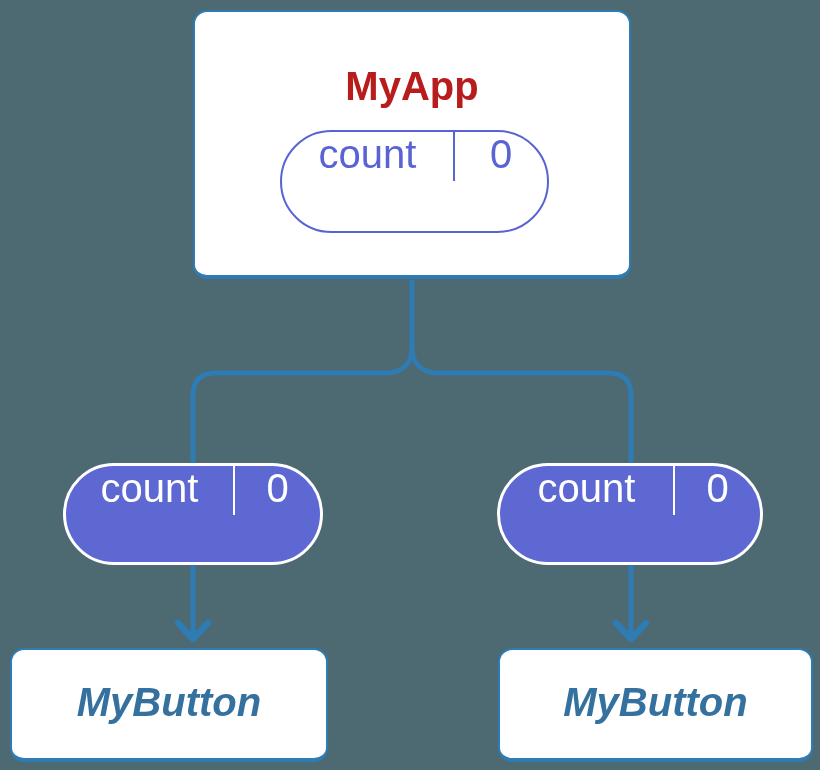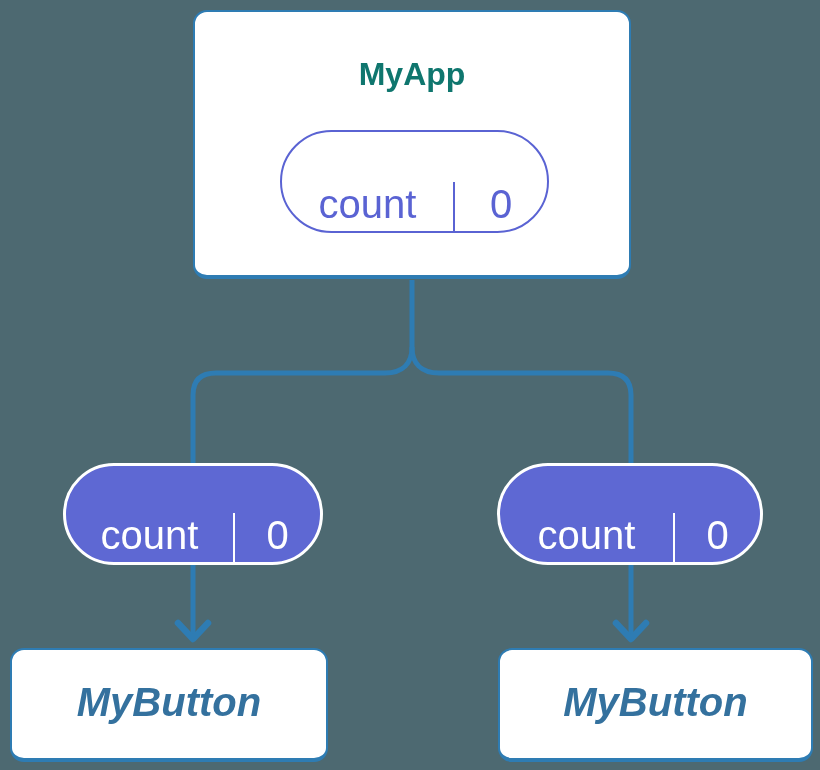--- a/index.html
+++ b/index.html
@@ -30,46 +30,46 @@
     border-bottom-width: 4px;
     border-radius: 14px;
     z-index: 2;
   }
   .card-root {
     left: 193px; top: 10px;
     width: 438px; height: 269px;
   }
   .card-title {
     position: absolute;
-    left: 0; top: 44px;
+    left: 0; top: 52px;
     width: 100%;
     text-align: center;
-    font-size: 32px;
+    font-size: 40px;
     font-weight: 700;
-    color: #0f766e;
+    color: #b91c1c;
   }
   .card-child {
     display: flex;
     align-items: center;
     justify-content: center;
     font-style: italic;
   }
   .card-child .child-title {
     font-size: 40px;
     font-weight: 700;
     color: #34719E;
     padding-bottom: 4px;
   }
   .card-child-left  { left: 10px;  top: 648px; width: 318px; height: 114px; }
   .card-child-right { left: 498px; top: 648px; width: 315px; height: 114px; }
 
   .pill {
     position: absolute;
     display: flex;
-    align-items: flex-end;
+    align-items: flex-start;
     border-radius: 60px;
     overflow: hidden;
     z-index: 2;
     font-size: 40px;
   }
   .pill .seg {
     display: flex;
     align-items: center;
     justify-content: center;
     padding-bottom: 4px;

